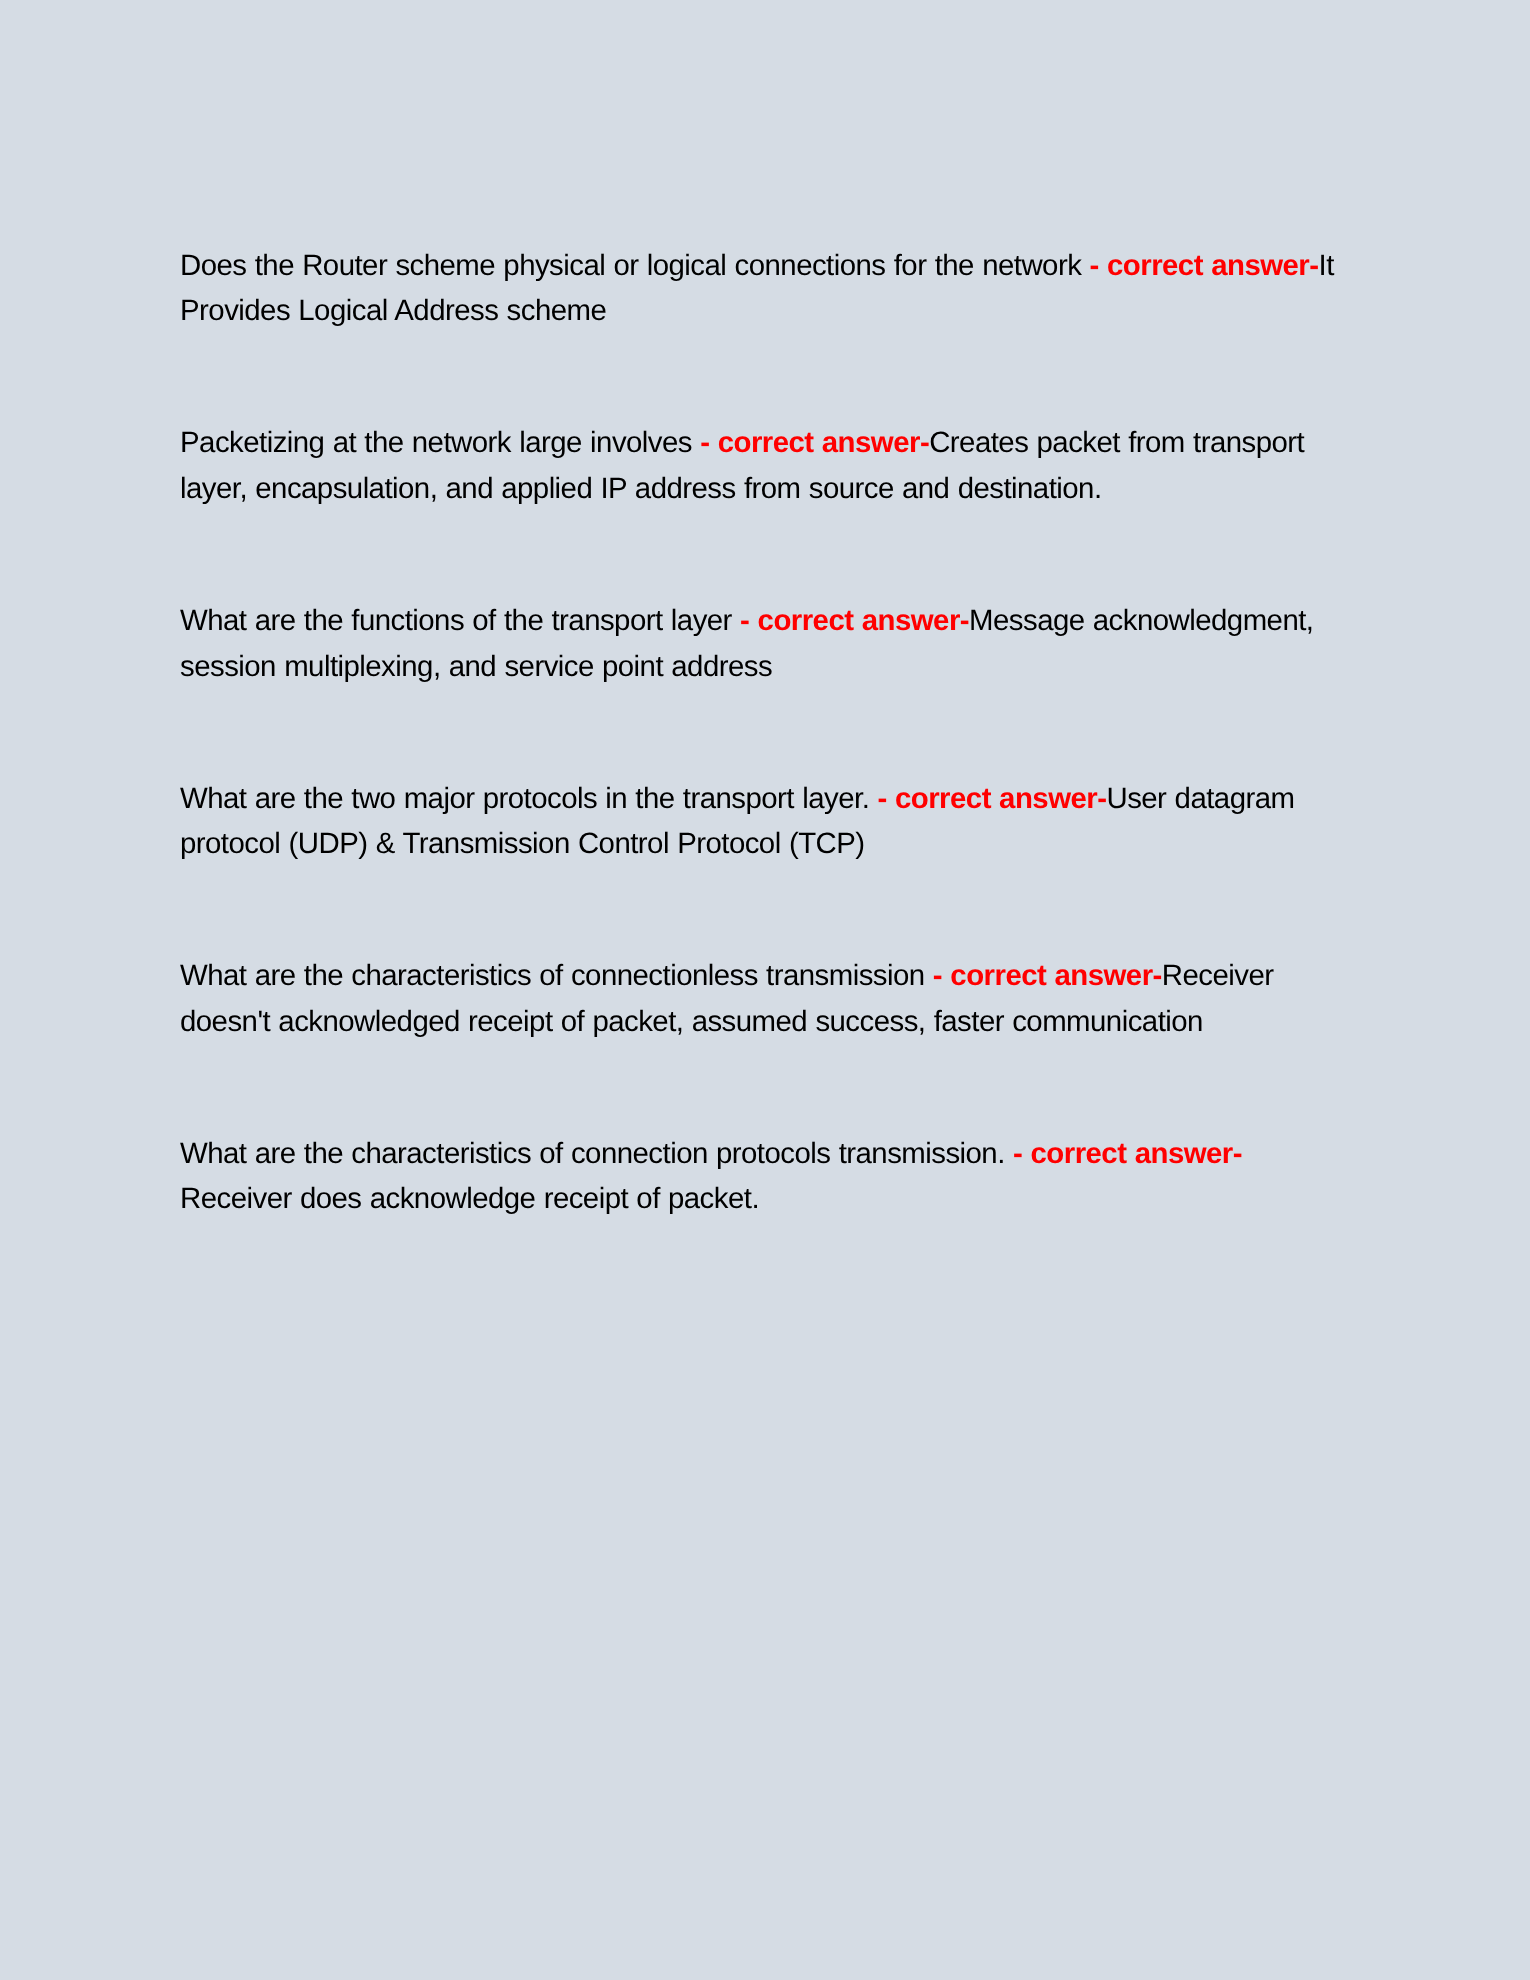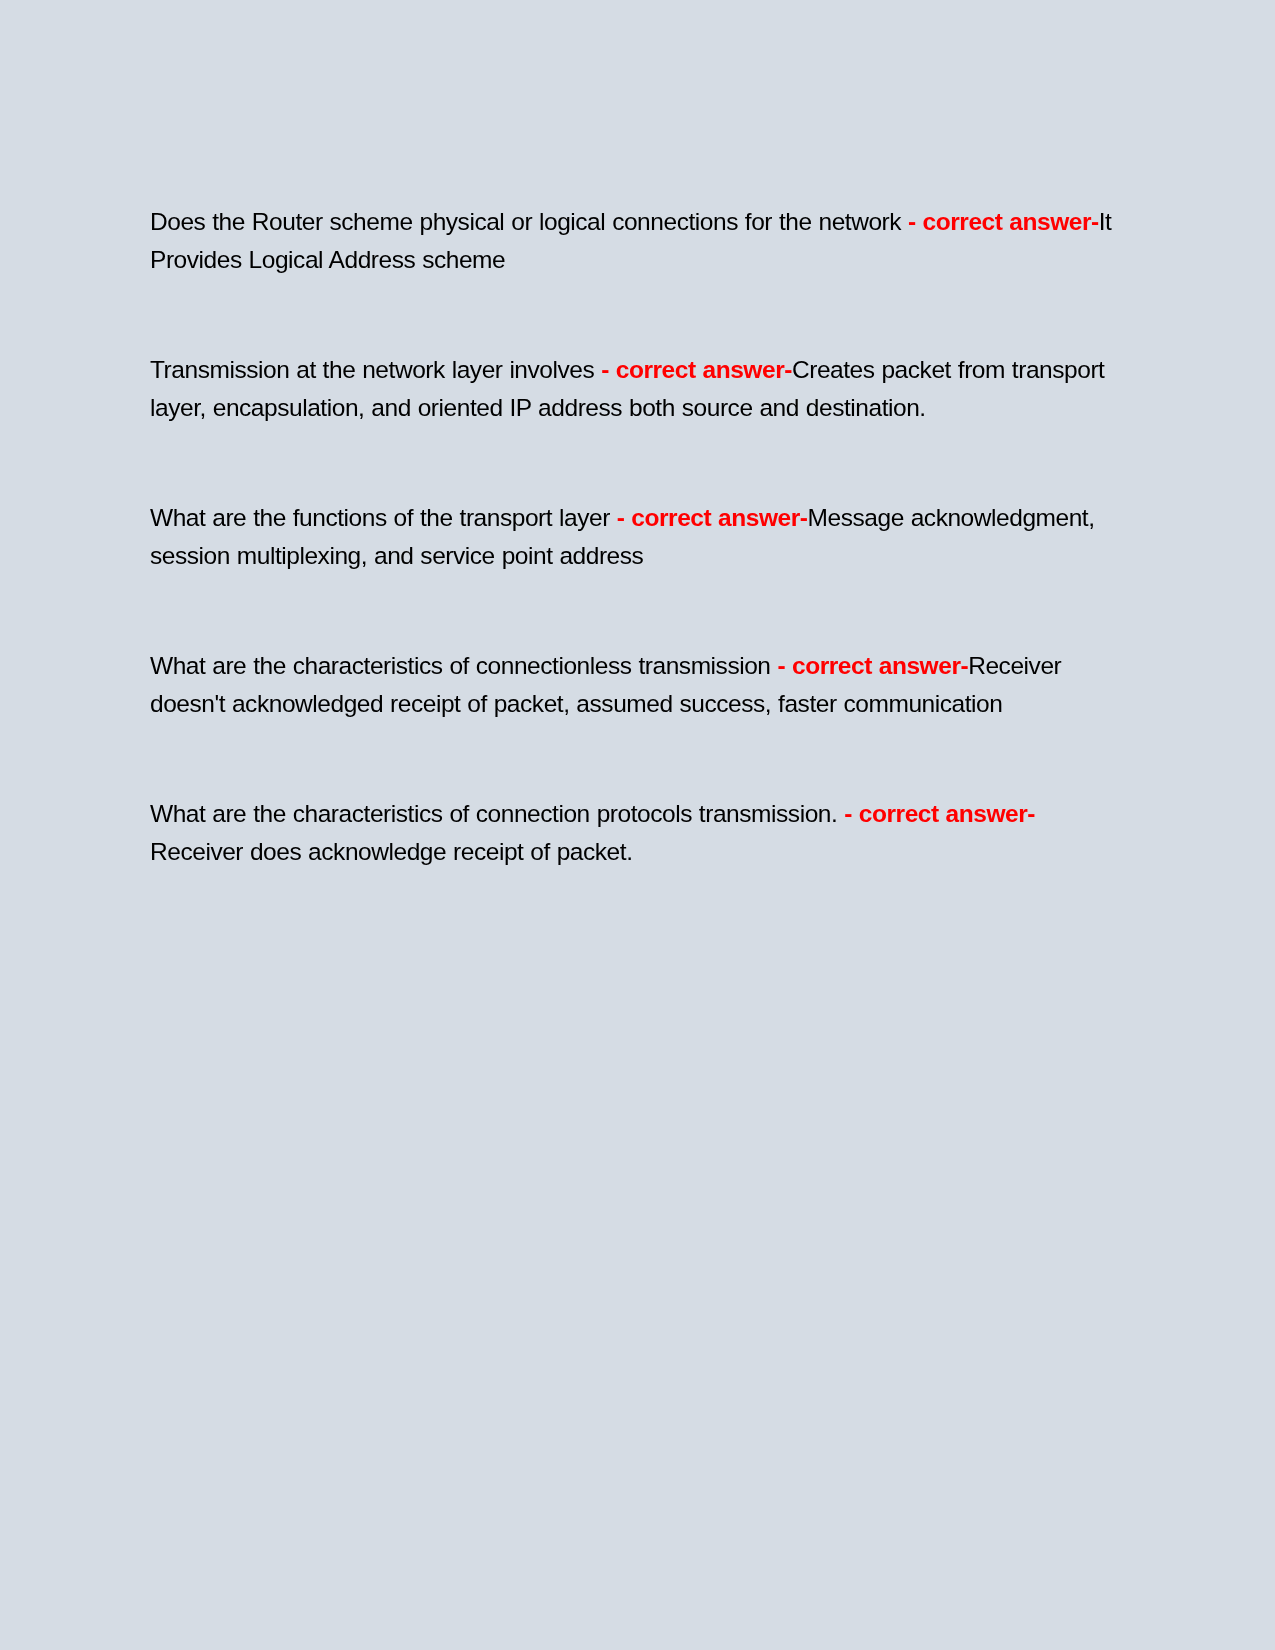--- a/index.html
+++ b/index.html
@@ -33,24 +33,25 @@
       font-weight: bold;
     }
   </style>
 </head>
 <body>
 
 <div class="page">
 
   <p class="qa"><span>Does the Router scheme physical or logical connections for the network </span><span class="sep">- correct answer-</span><span>It Provides Logical Address scheme</span></p>
 
-  <p class="qa"><span>Transmission at the network layer involves </span><span class="sep">- correct answer-</span><span>Creates packet from transport layer, encapsulation, and oriented IP address both source and destination.</span></p>
+  <p class="qa"><span>Packetizing at the network large involves </span><span class="sep">- correct answer-</span><span>Creates packet from transport layer, encapsulation, and applied IP address from source and destination.</span></p>
 
 
 
   <p class="qa"><span>What are the functions of the transport layer </span><span class="sep">- correct answer-</span><span>Message acknowledgment, session multiplexing, and service point address</span></p>
 
+  <p class="qa"><span>What are the two major protocols in the transport layer. </span><span class="sep">- correct answer-</span><span>User datagram protocol (UDP) &amp; Transmission Control Protocol (TCP)</span></p>
 
   <p class="qa"><span>What are the characteristics of connectionless transmission </span><span class="sep">- correct answer-</span><span>Receiver doesn't acknowledged receipt of packet, assumed success, faster communication</span></p>
 
   <p class="qa"><span>What are the characteristics of connection protocols transmission. </span><span class="sep">- correct answer-</span><span>Receiver does acknowledge receipt of packet.</span></p>
 
 </div>
 
 </body></html>

